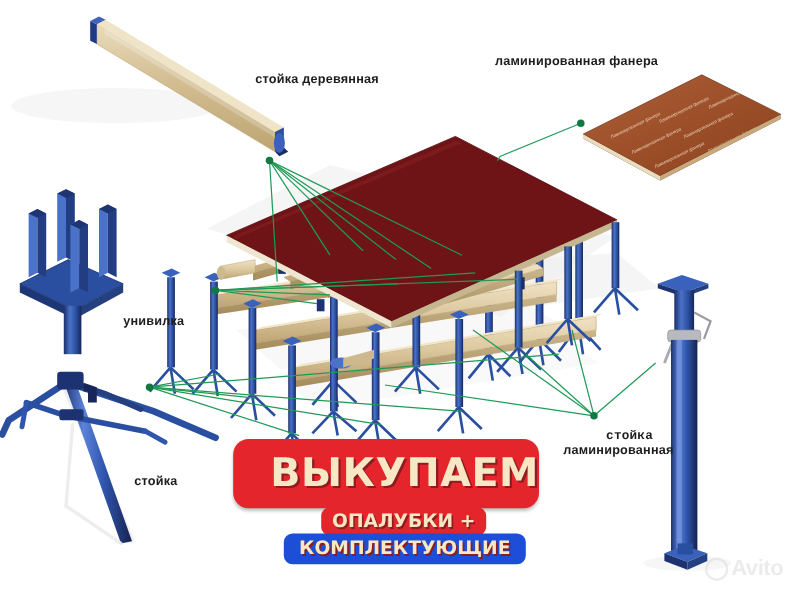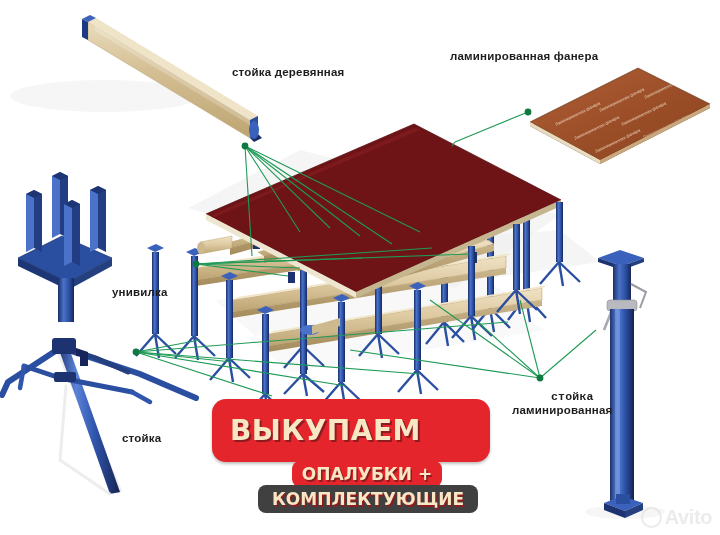--- a/index.html
+++ b/index.html
@@ -16,28 +16,28 @@
   #leaders line{stroke:#1f9a57;stroke-width:1.1;}
   #leaders circle{fill:#0e7a41;}
 
   
   #scene{z-index:10;}
 
   
   #banner{position:absolute;z-index:60;left:212px;top:399px;width:290px;height:120px;}
   .bn-main{position:absolute;left:0;top:0;width:278px;height:63px;background:#e4252b;
            border-radius:14px;box-shadow:0 2px 3px rgba(0,0,0,.25);}
-  .bn-main span{display:block;text-align:left;line-height:63px;font-size:28px;
+  .bn-main span{display:block;text-align:right;line-height:63px;font-size:36px;
            font-weight:900;color:#f7e7c4;letter-spacing:.5px;
            font-family:"DejaVu Sans",sans-serif;
            text-shadow:2px 2px 0 #8d1c20;margin-left:18px;}
   .bn-s1{position:absolute;left:80px;top:62px;width:150px;height:26px;background:#e4252b;border-radius:8px;}
   .bn-s1 span{display:block;text-align:center;line-height:26px;font-size:17px;font-weight:900;
            color:#f7e7c4;font-family:"DejaVu Sans",sans-serif;text-shadow:1.5px 1.5px 0 #8d1c20;}
-  .bn-s2{position:absolute;left:46px;top:86px;width:220px;height:28px;background:#404040;border-radius:8px;}
+  .bn-s2{position:absolute;left:46px;top:86px;width:220px;height:28px;background:#1d4ed8;border-radius:8px;}
   .bn-s2 span{display:block;text-align:center;line-height:28px;font-size:17px;font-weight:900;
            color:#f7e7c4;font-family:"DejaVu Sans",sans-serif;text-shadow:1.5px 1.5px 0 #8d1c20;}
 
   
   #avito{position:absolute;right:8px;bottom:6px;z-index:70;display:flex;align-items:center;gap:3px;
          opacity:.55;}
   #avito .ring{width:17px;height:17px;border-radius:50%;border:2.6px solid #dcdcdc;}
   #avito .wm{font-size:20px;font-weight:700;color:#dcdcdc;font-family:"Liberation Sans",sans-serif;
          letter-spacing:-.4px;}
   .ply-txt{font-family:"Liberation Sans",sans-serif;fill:#f0ddc3;font-size:4.2px;opacity:.85;}

